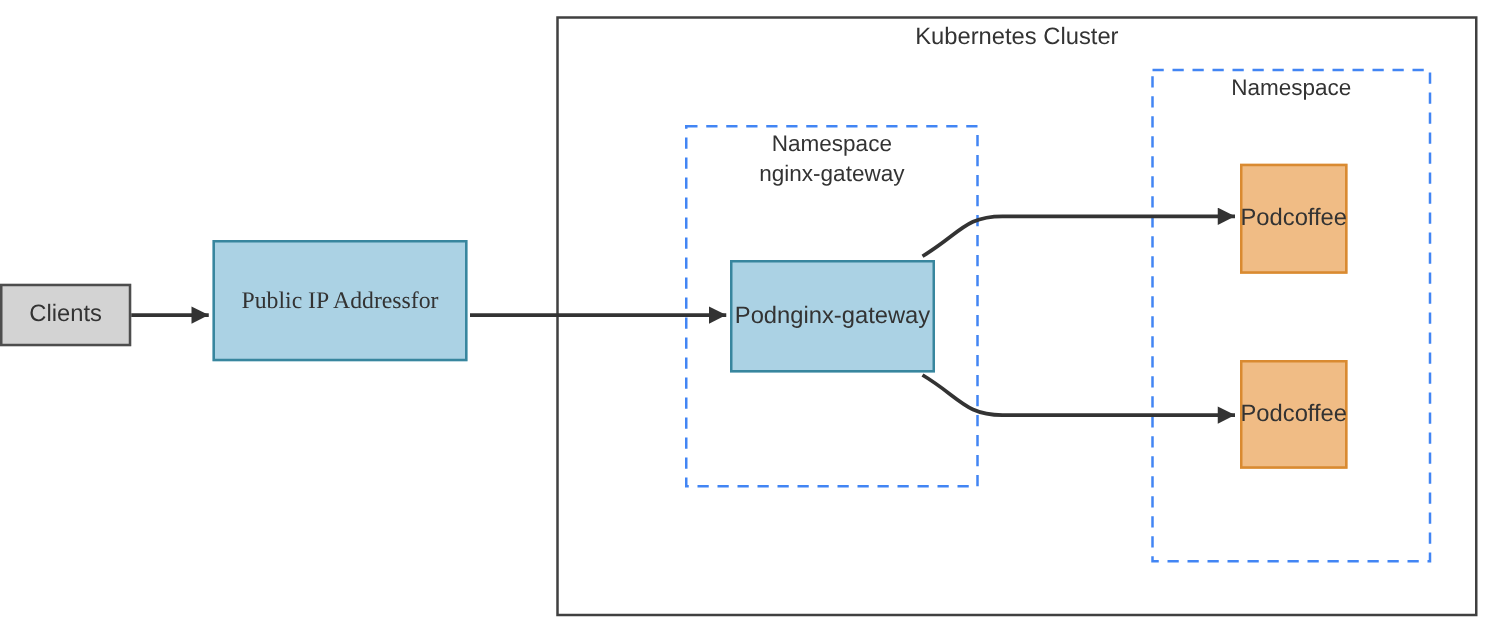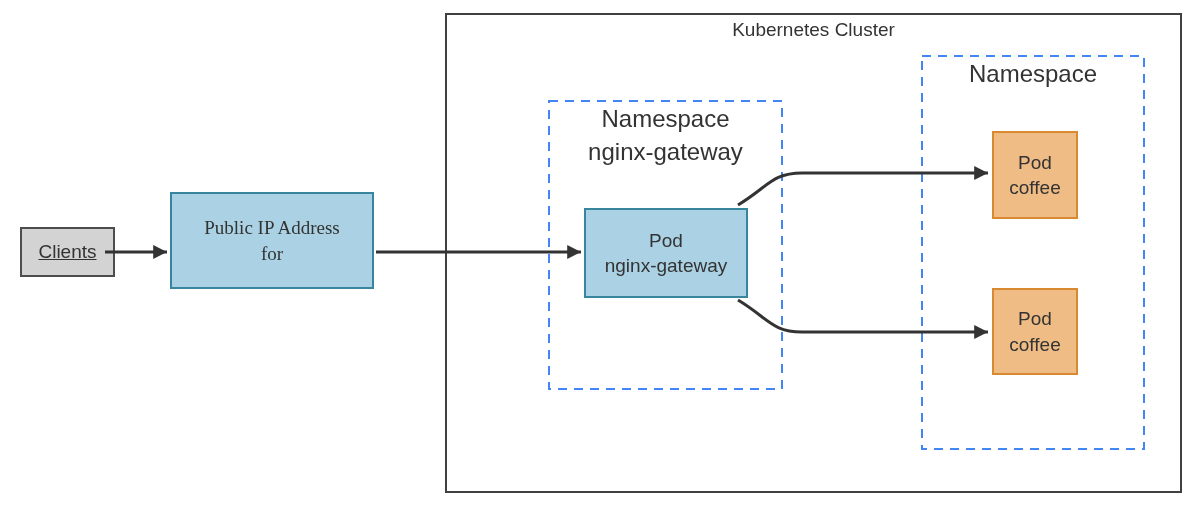--- a/index.html
+++ b/index.html
@@ -45,21 +45,20 @@
     stroke-width: 2;
     stroke-dasharray: 9 7;
     fill: none;
   }
   #arrowhead path { fill: var(--arrow, #333); }
 
   .box {
     position: absolute;
     box-sizing: border-box;
     display: flex;
-    flex-direction: column;
     align-items: center;
     justify-content: center;
     text-align: center;
     font-size: 19px;
     line-height: 1.34;
     color: var(--text);
     z-index: 3;
   }
   .box-gray   { background: var(--gray-fill);   border: 2px solid var(--gray-border); }
   .box-blue   { background: var(--blue-fill);   border: 2px solid var(--blue-border); }
@@ -78,26 +77,26 @@
     position: absolute;
     left: 0; top: 4px;
     width: 100%;
     text-align: center;
     font-size: 19px;
     color: var(--text);
   }
   .ns-label {
     position: absolute;
     text-align: center;
-    font-size: 24px;
+    font-size: 18px;
     line-height: 1.36;
     color: var(--text);
     z-index: 2;
   }
-  .node-clients          { left: 20px;   top: 227px; width: 95px;  height: 50px; text-decoration: underline; }
+  .node-clients          { left: 0;   top: 227px; width: 105px;  height: 50px; }
   .node-public-ip        { left: 170px; top: 192px; width: 204px; height: 97px; font-family: Liberation Serif, serif; }
   .node-pod-gateway      { left: 584px; top: 208px; width: 164px; height: 90px; }
   .node-pod-coffee-top   { left: 992px; top: 131px; width: 86px;  height: 88px; }
   .node-pod-coffee-bottom{ left: 992px; top: 288px; width: 86px;  height: 87px; }
   .ns-label-gateway      { left: 548px; top: 103px; width: 235px; }
   .ns-label-default      { left: 921px; top: 58px;  width: 224px; }
 </style>
 </head>
 <body>
 

